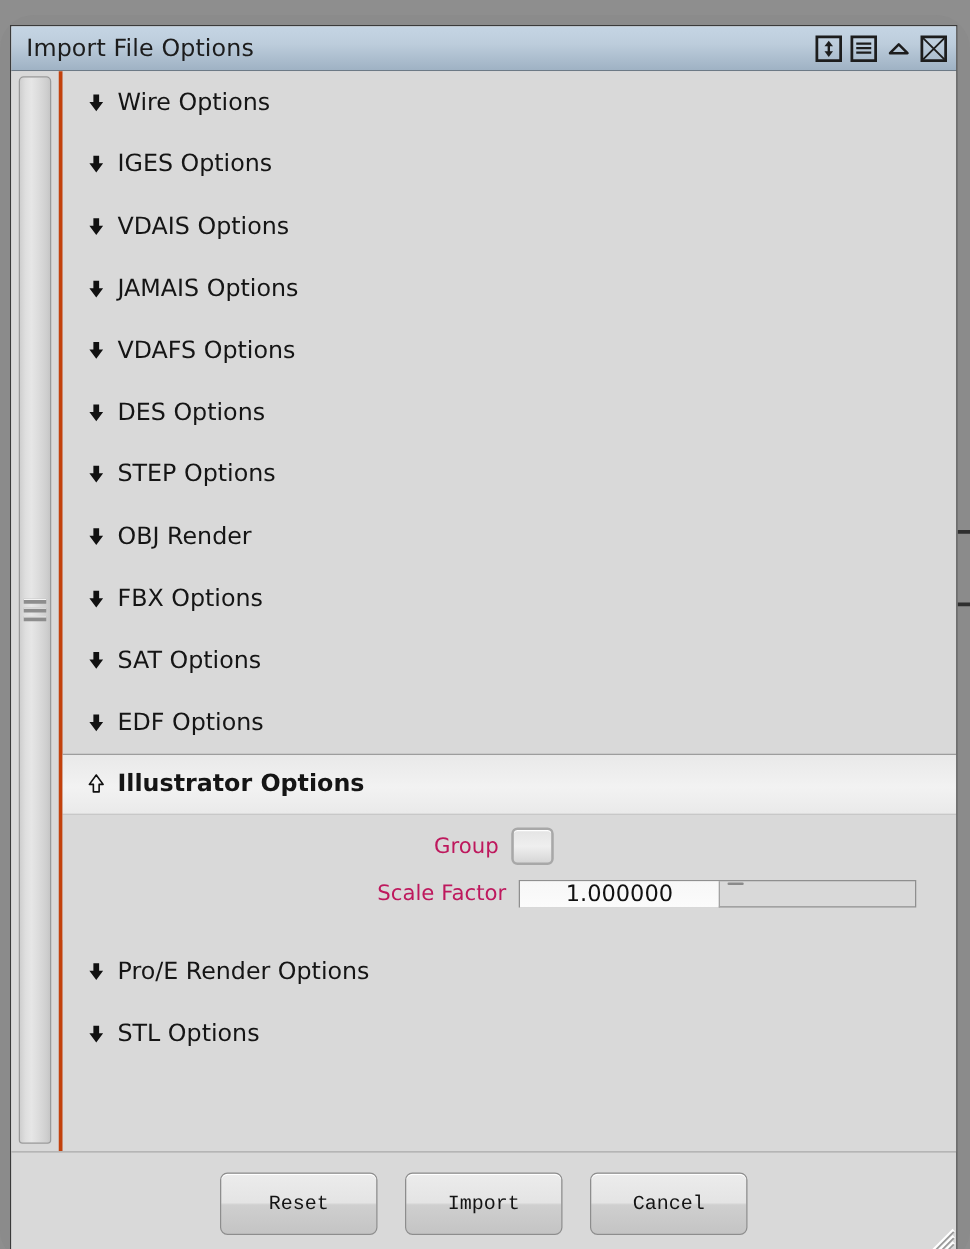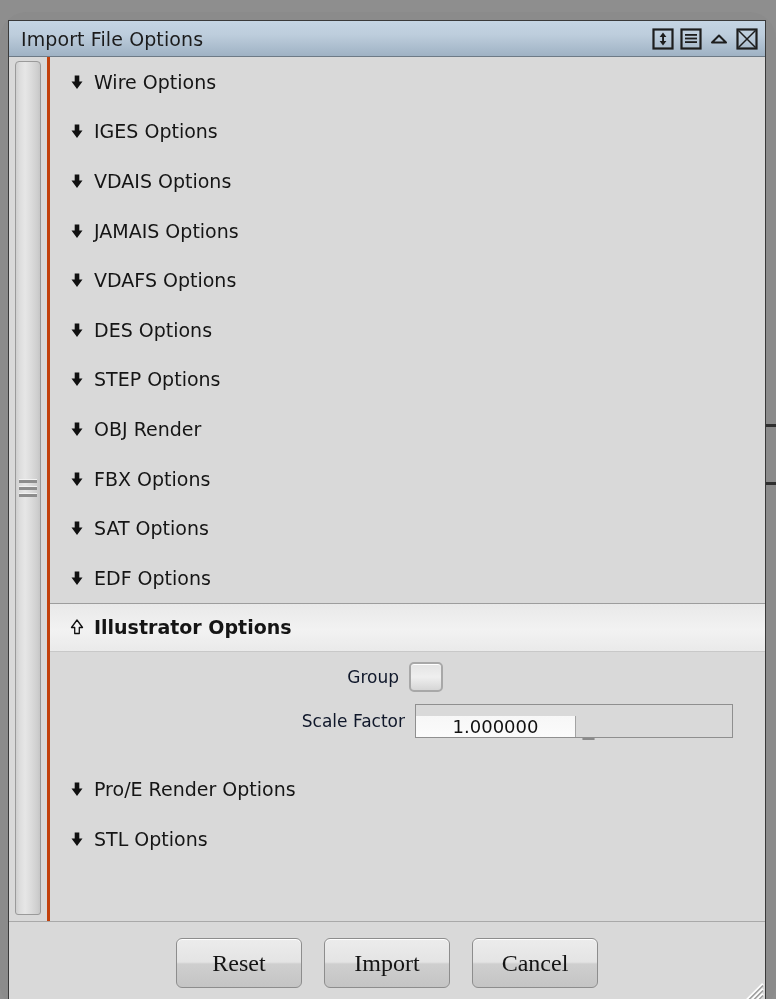--- a/index.html
+++ b/index.html
@@ -160,38 +160,38 @@
     flex: 0 0 auto;
   }
   .field-row {
     display: flex;
     align-items: center;
     justify-content: flex-end;
     margin-bottom: 12px;
   }
   .field-label {
     font-size: 17px;
-    color: #0f172a;
+    color: #be185d;
     margin-right: 10px;
     white-space: nowrap;
   }
   .checkbox {
     width: 34px; height: 30px;
     box-sizing: border-box;
     border: 2px solid #a8a8a8;
     border-radius: 5px;
     background: linear-gradient(to bottom, #e4e4e4 0%, #efefef 50%, #d6d6d6 100%);
     box-shadow: inset 0 1px 0 #fff;
     cursor: default;
   }
   .spin-wrap {
     display: flex;
-    align-items: flex-end;
+    align-items: flex-start;
     width: 318px;
-    height: 34px;
+    height: 22px;
     box-sizing: border-box;
     border: 1px solid #8f8f8f;
   }
   .spin-field {
     flex: 0 0 160px;
     box-sizing: border-box;
     background: linear-gradient(to bottom, #f7f7f7, #fbfbfb);
     border-right: 1px solid #a3a3a3;
     display: flex;
     align-items: center;
@@ -233,27 +233,27 @@
     position: relative;
   }
   .btn {
     min-width: 126px;
     height: 50px;
     box-sizing: border-box;
     border: 1px solid #8d8d8d;
     border-radius: 6px;
     background: linear-gradient(to bottom, #ececec 0%, #e4e4e4 48%, #cfcfcf 52%, #c4c4c4 100%);
     box-shadow: inset 0 1px 0 #ffffff;
-    font-size: 24px;
+    font-size: 16px;
     color: #141414;
     display: flex;
     align-items: center;
     justify-content: center;
     cursor: default;
-    font-family: Liberation Serif, serif;
+    font-family: Liberation Mono, monospace;
     padding: 0 18px;
   }
 
   
   #resize-grip {
     position: absolute;
     right: 1px; bottom: 1px;
     width: 26px; height: 26px;
     cursor: nwse-resize;
   }

